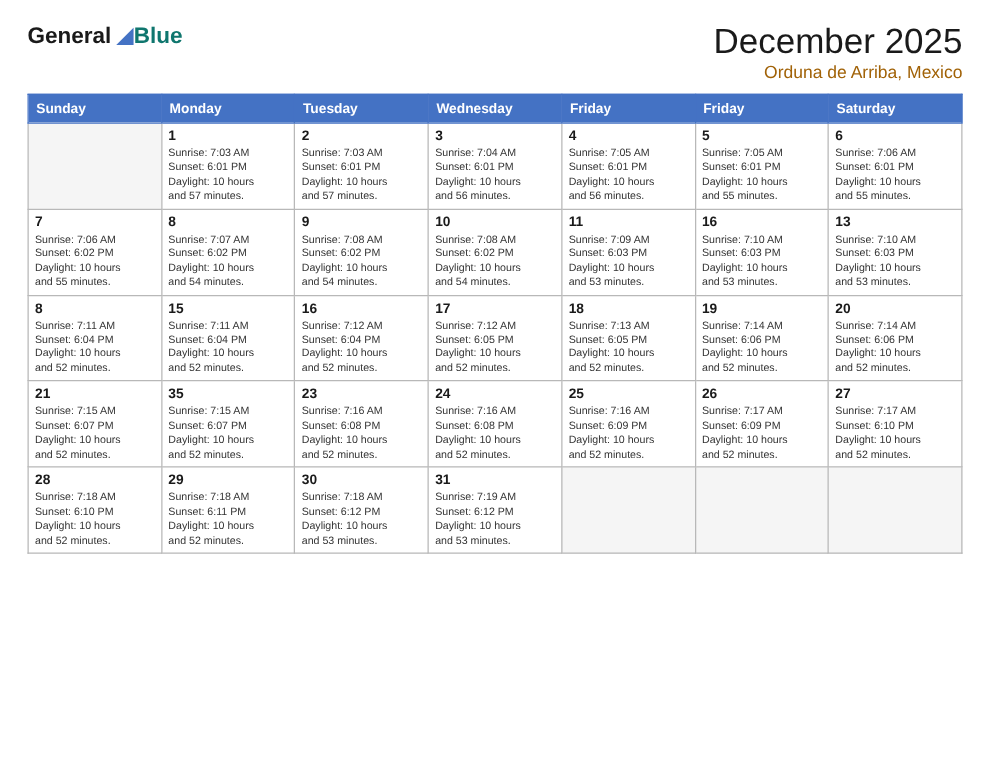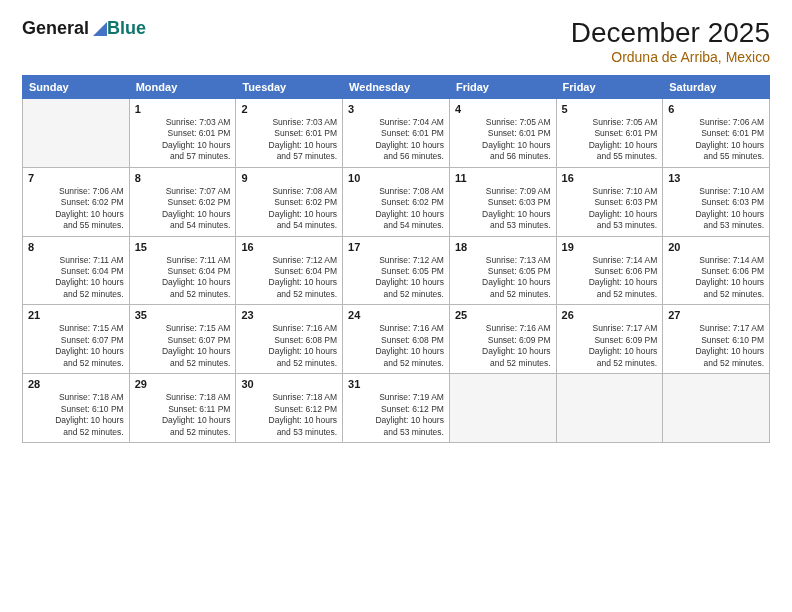--- a/index.html
+++ b/index.html
@@ -69,21 +69,20 @@
       font-size: 11px;
       font-weight: bold;
       color: #1a1a1a;
       display: block;
       margin-bottom: 2px;
     }
     .day-detail {
       font-size: 8.5px;
       color: #333;
       line-height: 1.35;
-      text-align: right;
     }
     .empty {
       background: #f5f5f5;
     }
   </style>
 </head>
 <body>
 
 <div class="page">
   <div class="header">

